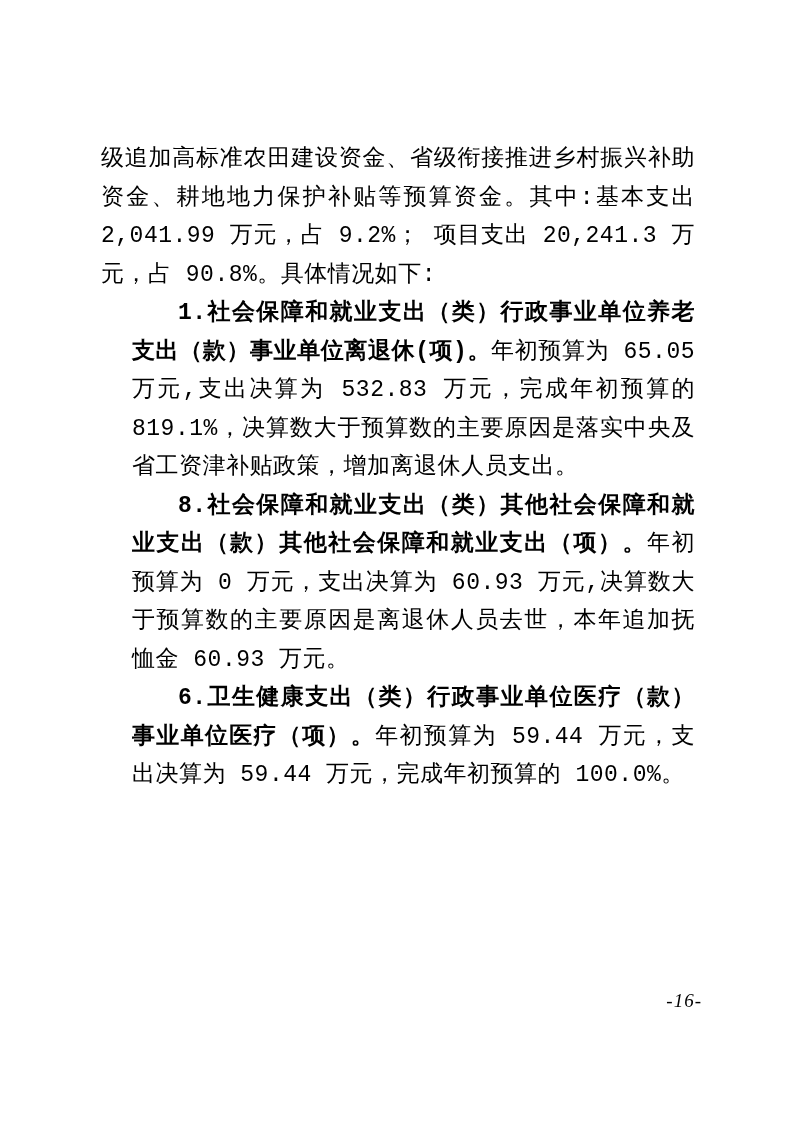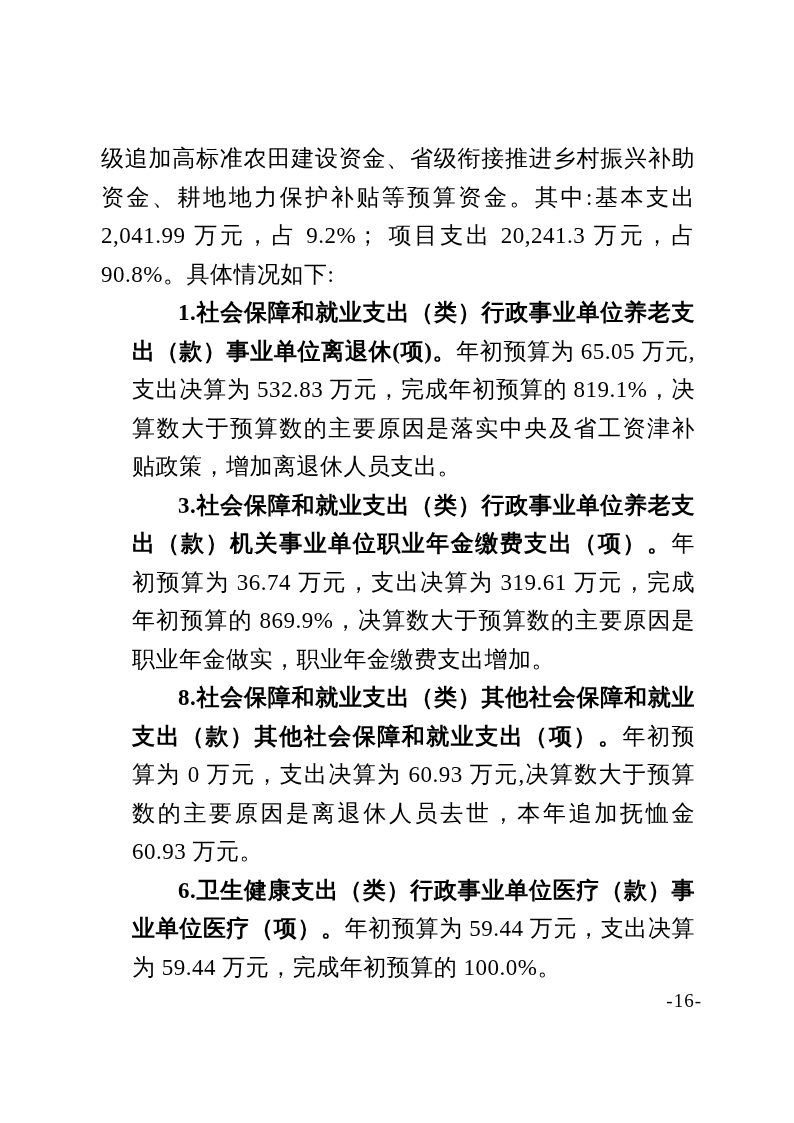--- a/index.html
+++ b/index.html
@@ -23,49 +23,50 @@
     width: 594px;
   }
   .para {
     margin: 0;
     padding: 0;
     font-size: 23px;
     line-height: 38.5px;
     text-align: justify;
     text-justify: inter-character;
     letter-spacing: 0.5px;
+    font-family: Liberation Mono, monospace;
   }
   .para.indent {
     text-indent: 2em;
     margin-left: 31px;
   }
   .lead {
     font-weight: bold;
   }
   .page-number {
     position: absolute;
     top: 990px;
     right: 92px;
     font-size: 19px;
     letter-spacing: 1px;
     font-family: "Liberation Serif", "DejaVu Serif", serif;
+    font-style: italic;
   }
 </style>
 </head>
 <body>
 
 <div class="page">
   <div class="content">
 
     <p class="para"><span>级追加高标准农田建设资金、省级衔接推进乡村振兴补助资金、耕地地力保护补贴等预算资金。其中:基本支出 2,041.99 万元，占 9.2%； 项目支出 20,241.3 万元，占 90.8%。具体情况如下:</span></p>
 
     <p class="para indent"><span class="lead">1.社会保障和就业支出（类）行政事业单位养老支出（款）事业单位离退休(项)。</span><span>年初预算为 65.05 万元,支出决算为 532.83 万元，完成年初预算的 819.1%，决算数大于预算数的主要原因是落实中央及省工资津补贴政策，增加离退休人员支出。</span></p>
 
 
-    <p class="para indent"><span class="lead">3.社会保障和就业支出（类）行政事业单位养老支出（款）机关事业单位职业年金缴费支出（项）。</span><span>年初预算为 36.74 万元，支出决算为 319.61 万元，完成年初预算的 869.9%，决算数大于预算数的主要原因是职业年金做实，职业年金缴费支出增加。</span></p>
 
     <p class="para indent"><span class="lead">8.社会保障和就业支出（类）其他社会保障和就业支出（款）其他社会保障和就业支出（项）。</span><span>年初预算为 0 万元，支出决算为 60.93 万元,决算数大于预算数的主要原因是离退休人员去世，本年追加抚恤金 60.93 万元。</span></p>
 
     <p class="para indent"><span class="lead">6.卫生健康支出（类）行政事业单位医疗（款）事业单位医疗（项）。</span><span>年初预算为 59.44 万元，支出决算为 59.44 万元，完成年初预算的 100.0%。</span></p>
 
   </div>
 
   <div class="page-number">-16-</div>
 </div>
 

